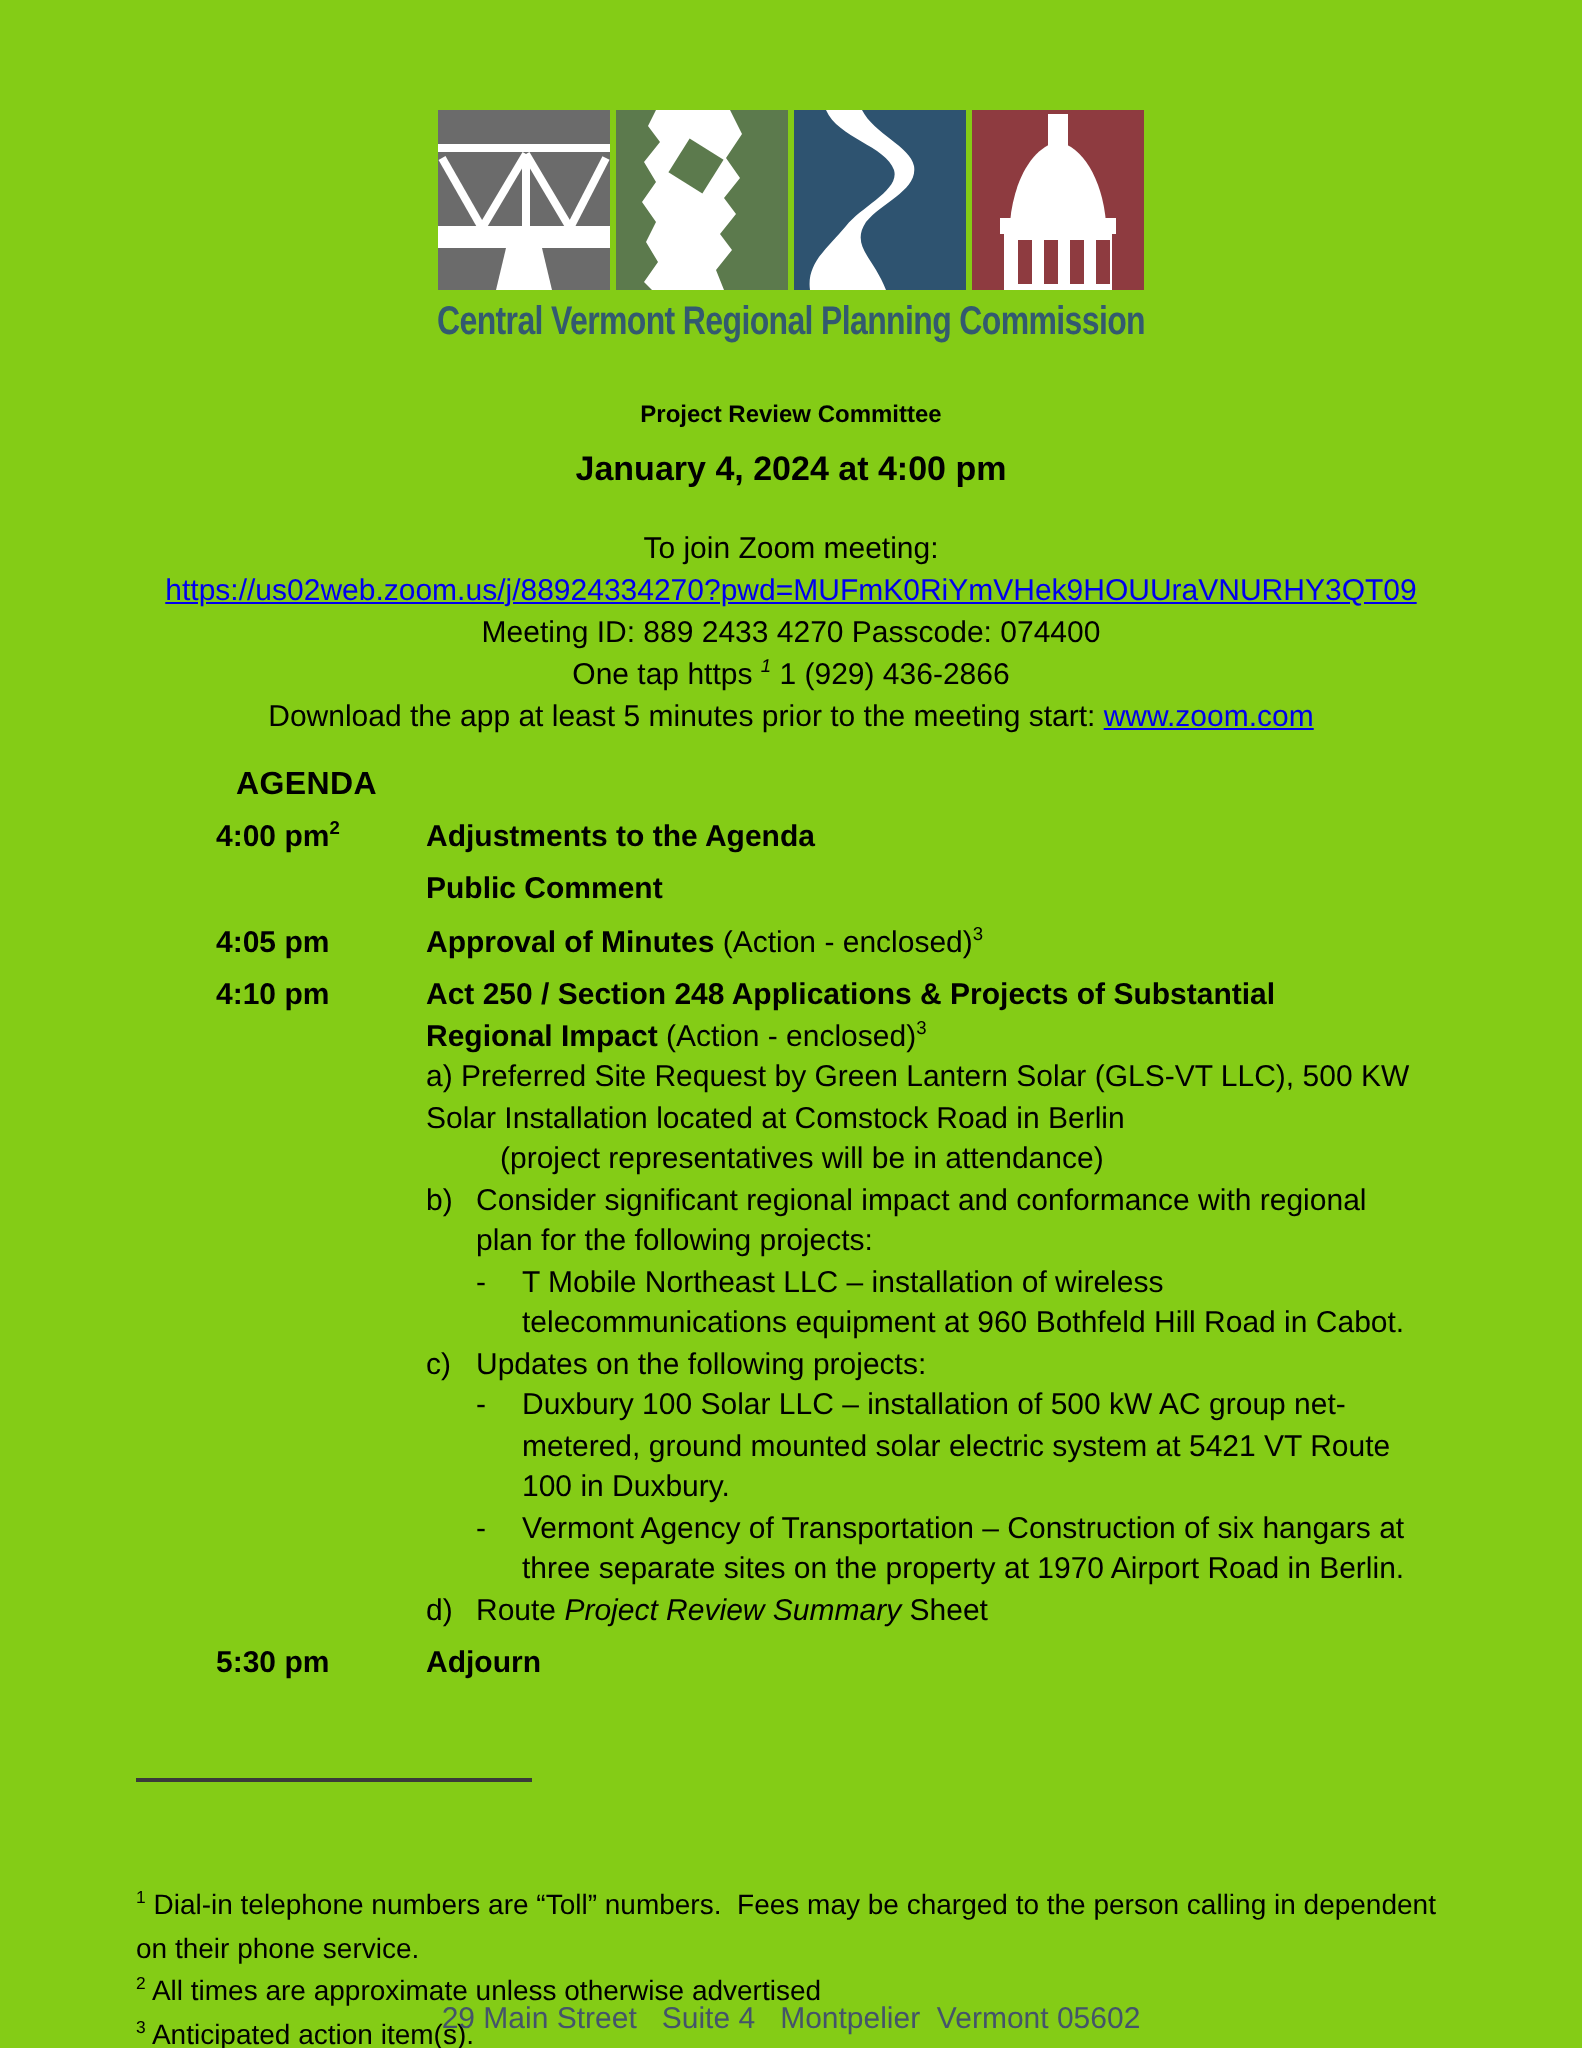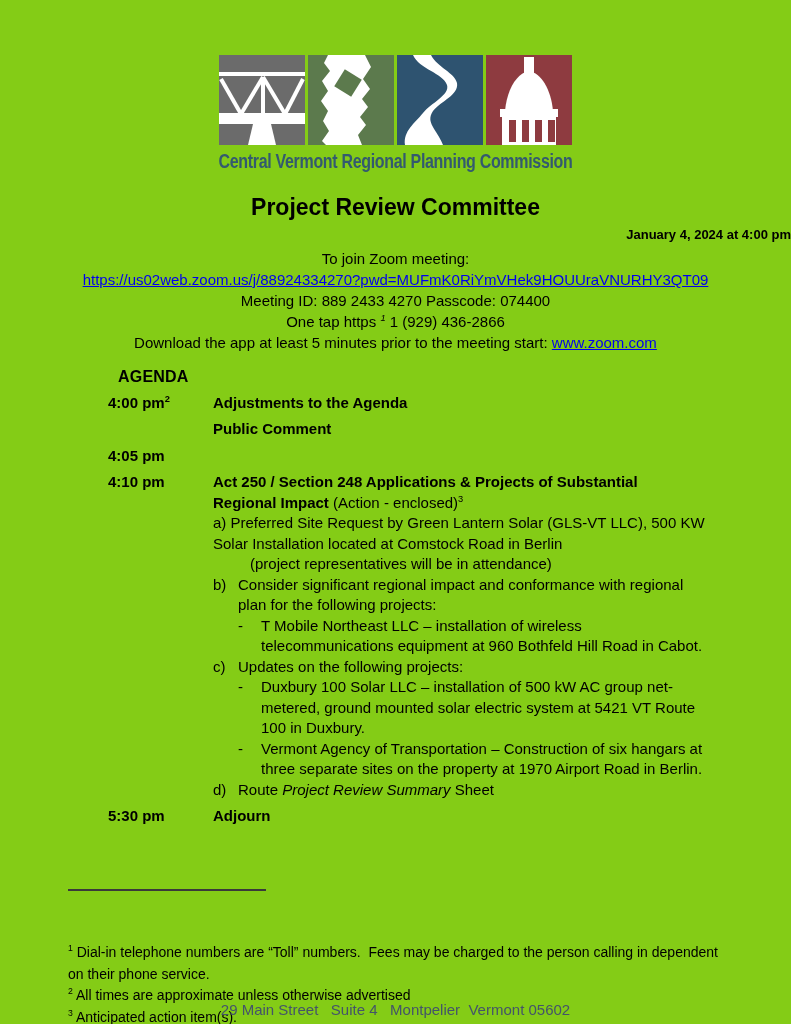--- a/index.html
+++ b/index.html
@@ -19,22 +19,22 @@
   }
   
   .panels{display:flex;justify-content:center;gap:3px;padding-top:55px;}
   .panel{width:86px;height:90px;display:block;}
   .logo-text{
     text-align:center;margin-top:5px;font-size:20px;font-weight:bold;
     color:var(--logo-text);transform:scaleX(0.80);letter-spacing:-0.4px;
   }
   
   .head-block{text-align:center;font-size:15px;line-height:21px;margin-top:22px;}
-  .title{font-size:23px;font-weight:bold;line-height:24px;margin-bottom:4px;}
-  .datetime{font-size:13px;font-weight:bold;line-height:23px;margin-bottom:2px;text-align:right;}
+  .title{font-size:12px;font-weight:bold;line-height:24px;margin-bottom:4px;}
+  .datetime{font-size:17px;font-weight:bold;line-height:23px;margin-bottom:18px;}
   a.link{color:var(--link);text-decoration:underline;cursor:pointer;}
   .linkline{line-height:21px;}
   sup{font-size:0.62em;line-height:0;}
   .it{font-style:italic;}
   
   .agenda{margin-top:14px;padding-left:108px;padding-right:42px;font-size:15px;line-height:20.5px;}
   .agenda-heading{font-weight:bold;font-size:16px;padding-left:10px;margin-bottom:5px;letter-spacing:0.2px;}
   .agenda-row{display:flex;margin-bottom:6px;}
   .time{flex:0 0 105px;font-weight:bold;}
   .content{flex:1;max-width:492px;}
@@ -129,20 +129,23 @@
           </div>
         </div>
         <div class="agenda-row">
           <div class="time"></div>
           <div class="content">
             <div><span class="b">Public Comment</span></div>
           </div>
         </div>
         <div class="agenda-row">
           <div class="time">4:05 pm</div>
+          <div class="content">
+            <div><span class="b">Approval of Minutes </span><span>(Action - enclosed)</span><sup>3</sup></div>
+          </div>
         </div>
         <div class="agenda-row">
           <div class="time">4:10 pm</div>
           <div class="content">
             <div><span class="b">Act 250 / Section 248 Applications &amp; Projects of Substantial Regional Impact</span><span>  (Action - enclosed)</span><sup>3</sup></div>
             <div class="sub sub-plain"><span class="sub-body"><span>a) Preferred Site Request by Green Lantern Solar (GLS-VT LLC), 500 KW Solar Installation located at Comstock Road in Berlin</span></span></div>
             <div class="sub sub-paren"><span class="sub-body"><span>(project representatives will be in attendance)</span></span></div>
             <div class="sub sub-hang">
               <span class="marker">b)</span>
               <span class="sub-body"><span>Consider significant regional impact and conformance with regional plan for the following projects:</span></span>

